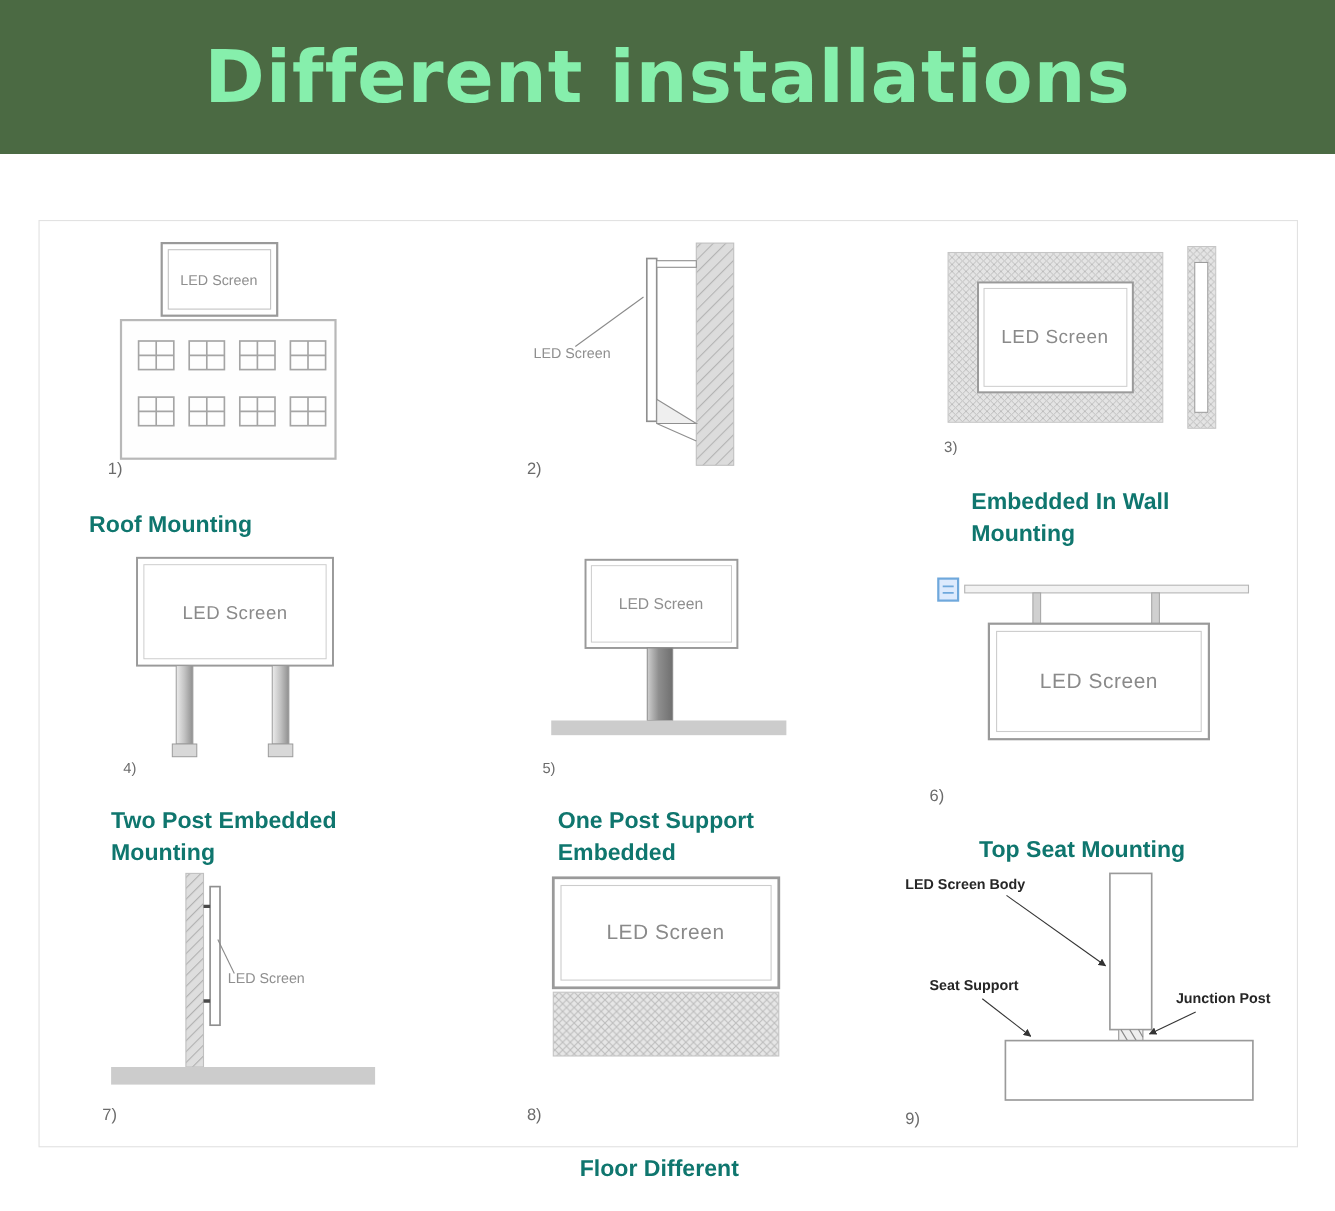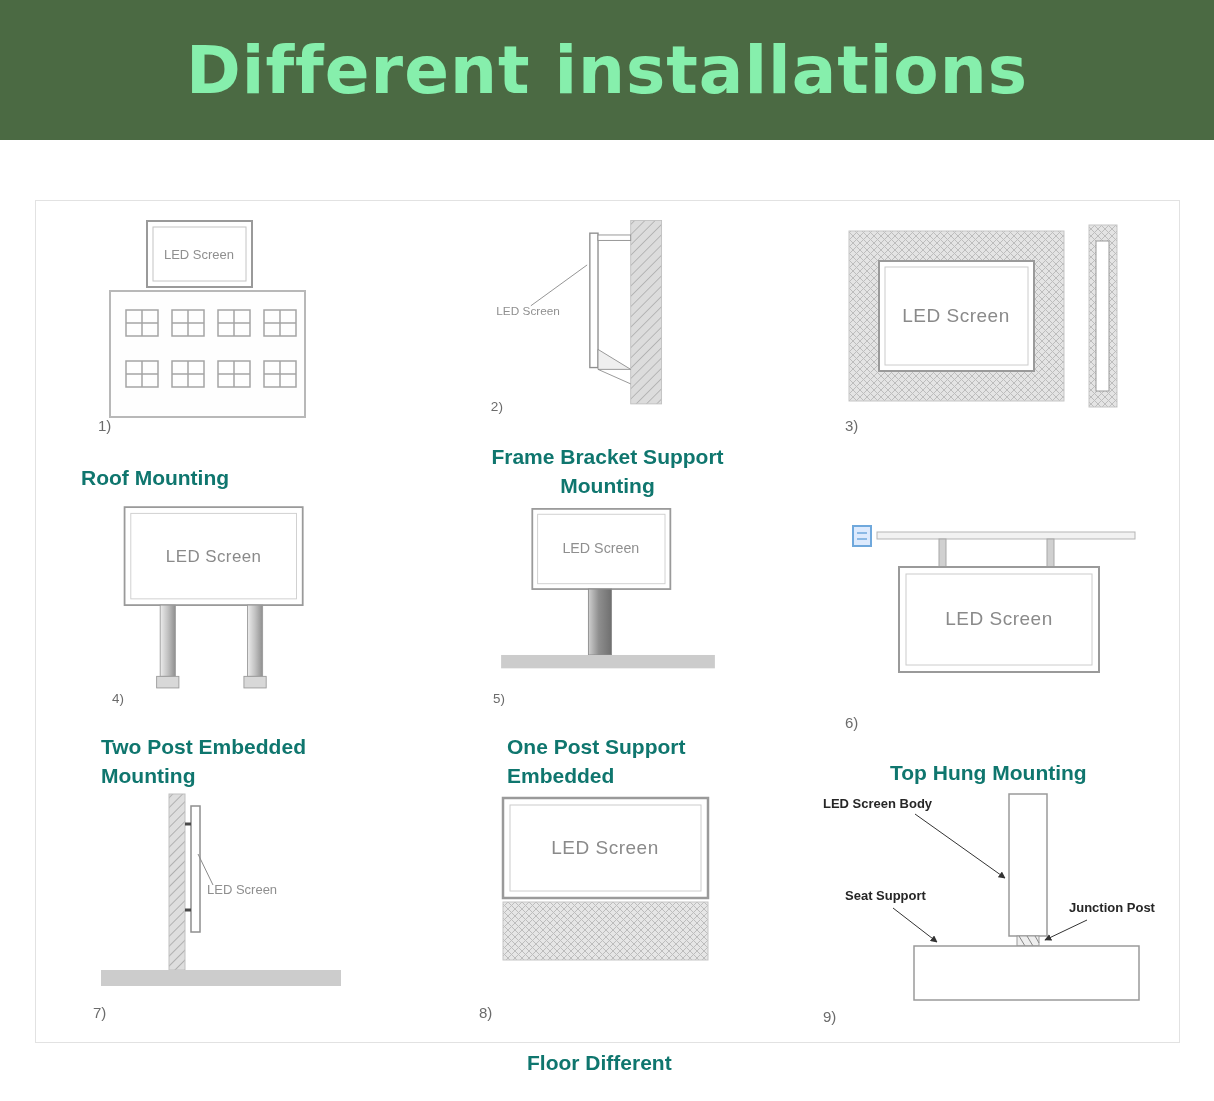--- a/index.html
+++ b/index.html
@@ -95,21 +95,20 @@
         <g stroke="#8f8f8f" fill="#ffffff">
           <rect x="115" y="20" width="9" height="148" stroke-width="1.5"></rect>
           <rect x="124" y="22" width="36" height="6" stroke-width="1"></rect>
           <polygon points="124,148 160,170 124,170" fill="#efefef" stroke-width="1"></polygon>
           <line x1="124" y1="170" x2="160" y2="186"></line>
         </g>
         <text x="12" y="110" class="svg-label">LED Screen</text>
         <line x1="50" y1="100" x2="112" y2="55" stroke="#8a8a8a" stroke-width="1"></line>
         <text x="6" y="216" class="svg-num">2)</text>
       </svg>
-      <div class="caption c2">Frame Bracket Support Mounting</div>
     </div>
 
     <div class="cell">
       <svg width="300" height="225" viewBox="0 0 300 225">
         <defs>
           <pattern id="p-cross3" width="7" height="7" patternUnits="userSpaceOnUse">
             <rect width="7" height="7" fill="#e4e4e4"></rect>
             <path d="M0 0 L7 7 M7 0 L0 7" stroke="#bdbdbd" stroke-width="1"></path>
           </pattern>
         </defs>
@@ -118,20 +117,21 @@
           <rect x="40" y="46" width="155" height="110" fill="#ffffff" stroke="#9a9a9a" stroke-width="2"></rect>
           <rect x="46" y="52" width="143" height="98" fill="none" stroke="#cccccc" stroke-width="1"></rect>
         </g>
         <text x="117" y="107" text-anchor="middle" class="svg-label-lg">LED Screen</text>
         <g>
           <rect x="250" y="10" width="28" height="182" fill="url(#p-cross3)" stroke="#c5c5c5"></rect>
           <rect x="257" y="26" width="13" height="150" fill="#ffffff" stroke="#9a9a9a" stroke-width="1"></rect>
         </g>
         <text x="6" y="216" class="svg-num">3)</text>
       </svg>
+      <div class="caption cap-left c3">Embedded In Wall Mounting</div>
     </div>
 
     <div class="cell">
       <svg width="270" height="235" viewBox="0 0 270 235">
         <defs>
           <linearGradient id="g-post4" x1="0" y1="0" x2="1" y2="0">
             <stop offset="0" stop-color="#ececec"></stop>
               <stop offset="0.5" stop-color="#c2c2c2"></stop>
               <stop offset="1" stop-color="#8f8f8f"></stop>
           </linearGradient>
@@ -185,21 +185,21 @@
           <rect x="100" y="39" width="7" height="28"></rect>
           <rect x="208" y="39" width="7" height="28"></rect>
         </g>
         <g>
           <rect x="60" y="67" width="200" height="105" fill="#ffffff" stroke="#9a9a9a" stroke-width="2"></rect>
           <rect x="67" y="74" width="186" height="91" fill="none" stroke="#cccccc" stroke-width="1"></rect>
         </g>
         <text x="160" y="125" text-anchor="middle" class="svg-label-lg">LED Screen</text>
         <text x="6" y="228" class="svg-num">6)</text>
       </svg>
-      <div class="caption cap-left c6">Top Hung Mounting</div>
+      <div class="caption cap-left c6">Top Seat Mounting</div>
     </div>
 
     <div class="cell">
       <svg width="280" height="235" viewBox="0 0 280 235">
         <defs>
           <pattern id="p-hatch7" width="7" height="7" patternUnits="userSpaceOnUse" patternTransform="rotate(45)">
             <rect width="7" height="7" fill="#dedede"></rect>
             <line x1="0" y1="0" x2="0" y2="7" stroke="#b0b0b0" stroke-width="2"></line>
           </pattern>
         </defs>

